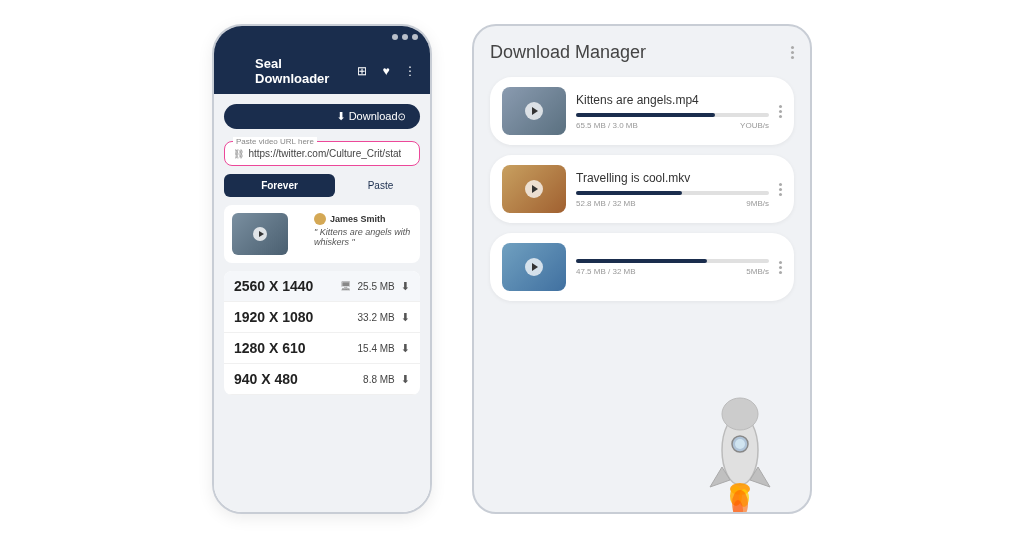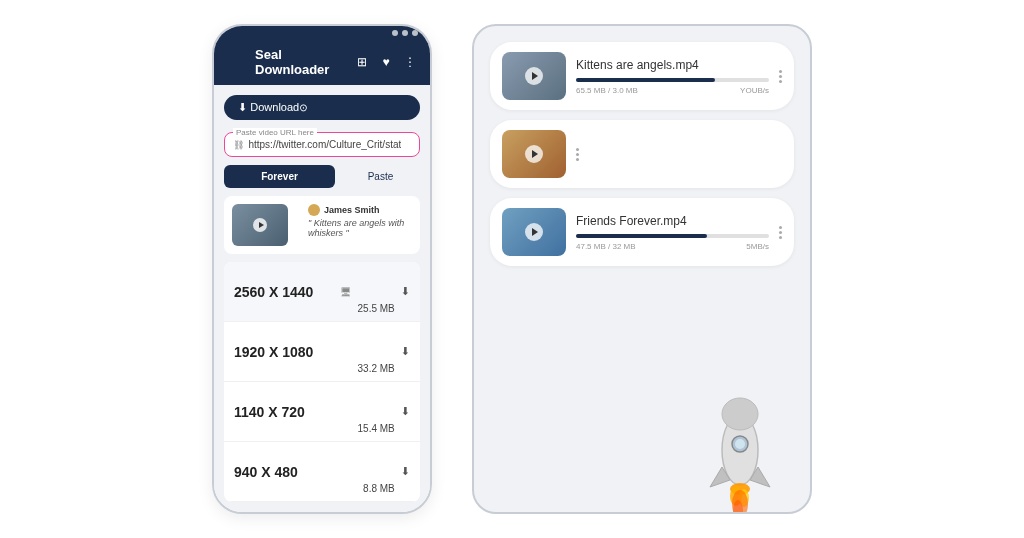--- a/index.html
+++ b/index.html
@@ -95,21 +95,21 @@
       flex-direction: column;
       gap: 8px;
     }
 
     .download-bar {
       background: #1a2d4d;
       border-radius: 20px;
       padding: 6px 14px;
       display: flex;
       align-items: center;
-      justify-content: flex-start;
+      justify-content: flex-end;
       margin-bottom: 4px;
     }
 
     .download-bar-text {
       color: #fff;
       font-size: 11px;
       font-weight: 500;
     }
 
     .download-bar-icon {
@@ -179,21 +179,21 @@
       font-weight: 500;
       flex: 1;
       cursor: pointer;
     }
 
     .video-preview-card {
       background: #fff;
       border-radius: 8px;
       padding: 8px;
       display: flex;
-      gap: 20px;
+      gap: 26px;
       align-items: flex-start;
     }
 
     .video-thumb {
       width: 56px;
       height: 42px;
       border-radius: 6px;
       background: linear-gradient(135deg, #7a8fa0 0%, #4a5f70 100%);
       display: flex;
       align-items: center;
@@ -272,21 +272,20 @@
     .resolution-label {
       font-size: 14px;
       font-weight: 600;
       color: #222;
     }
 
     .resolution-size {
       font-size: 10px;
       color: #444;
       font-weight: 500;
-      margin-top: 34px;
     }
 
     .resolution-item-icons {
       display: flex;
       align-items: center;
       gap: 6px;
     }
 
     .res-icon {
       font-size: 9px;
@@ -506,38 +505,46 @@
           </div>
         </div>
         <div class="resolution-item">
           <span class="resolution-label">1920 X 1080</span>
           <div class="resolution-item-icons">
             <span class="resolution-size">33.2 MB</span>
             <span class="download-icon-small">⬇</span>
           </div>
         </div>
         <div class="resolution-item">
-          <span class="resolution-label">1140 X 720</span>
+          <span class="resolution-label">1280 X 610</span>
           <div class="resolution-item-icons">
             <span class="resolution-size">15.4 MB</span>
             <span class="download-icon-small">⬇</span>
           </div>
         </div>
         <div class="resolution-item">
           <span class="resolution-label">940 X 480</span>
           <div class="resolution-item-icons">
             <span class="resolution-size">8.8 MB</span>
             <span class="download-icon-small">⬇</span>
           </div>
         </div>
       </div>
     </div>
   </div>
 
   <div class="right-panel">
+    <div class="panel-header">
+      <span class="panel-title">Download Manager</span>
+      <div class="dl-item-menu">
+        <div class="dot-menu"></div>
+        <div class="dot-menu"></div>
+        <div class="dot-menu"></div>
+      </div>
+    </div>
 
     <div class="download-item-card">
       <div class="dl-thumb dl-thumb-kittens">
         <div class="dl-play-btn">
           <div class="dl-play-tri"></div>
         </div>
       </div>
       <div class="dl-info">
         <div class="dl-filename">Kittens are angels.mp4</div>
         <div class="dl-progress-bar-bg">
@@ -554,35 +561,44 @@
         <div class="dot-menu"></div>
       </div>
     </div>
 
     <div class="download-item-card">
       <div class="dl-thumb dl-thumb-travel">
         <div class="dl-play-btn">
           <div class="dl-play-tri"></div>
         </div>
       </div>
+      <div class="dl-info">
+        <div class="dl-filename">Travelling is cool.mkv</div>
+        <div class="dl-progress-bar-bg">
+          <div class="dl-progress-bar-fill" style="width:55%"></div>
+        </div>
+        <div class="dl-stats">
+          <span>52.8 MB / 32 MB</span>
+          <span>9MB/s</span>
+        </div>
+      </div>
       <div class="dl-item-menu">
         <div class="dot-menu"></div>
         <div class="dot-menu"></div>
         <div class="dot-menu"></div>
       </div>
     </div>
 
     <div class="download-item-card">
       <div class="dl-thumb dl-thumb-friends">
         <div class="dl-play-btn">
           <div class="dl-play-tri"></div>
         </div>
       </div>
       <div class="dl-info">
-        <div class="dl-filename">Friends Forever.mp4</div>
         <div class="dl-progress-bar-bg">
           <div class="dl-progress-bar-fill" style="width:68%"></div>
         </div>
         <div class="dl-stats">
           <span>47.5 MB / 32 MB</span>
           <span>5MB/s</span>
         </div>
       </div>
       <div class="dl-item-menu">
         <div class="dot-menu"></div>

